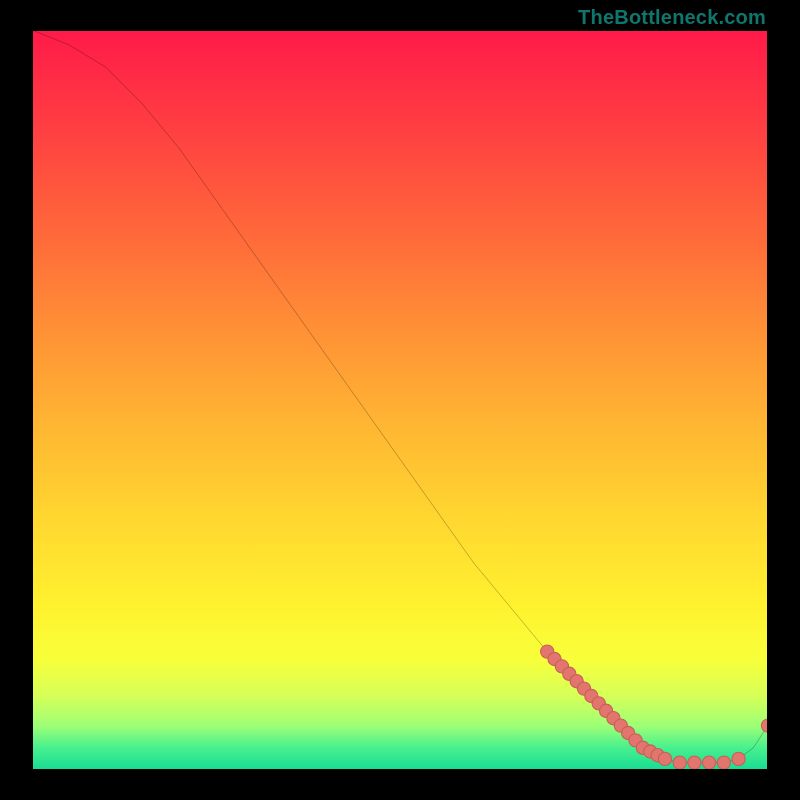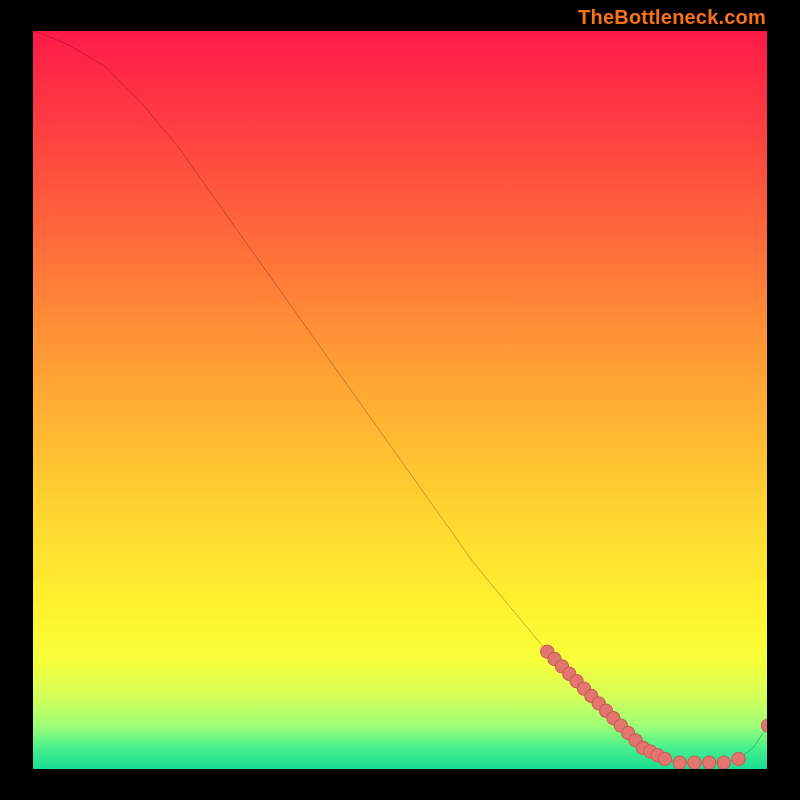--- a/index.html
+++ b/index.html
@@ -53,21 +53,21 @@
     width: 100%;
     height: 100%;
   }
   .watermark {
     position: absolute;
     right: 34px;
     top: 6px;
     font-family: Arial, Helvetica, sans-serif;
     font-size: 20px;
     font-weight: 600;
-    color: #f97316;
+    color: #0f766e;
     letter-spacing: 0.2px;
   }
 </style>
 </head>
 <body>
 
 <div class="stage">
   <div class="watermark">TheBottleneck.com</div>
 
   <div class="plot-box">

